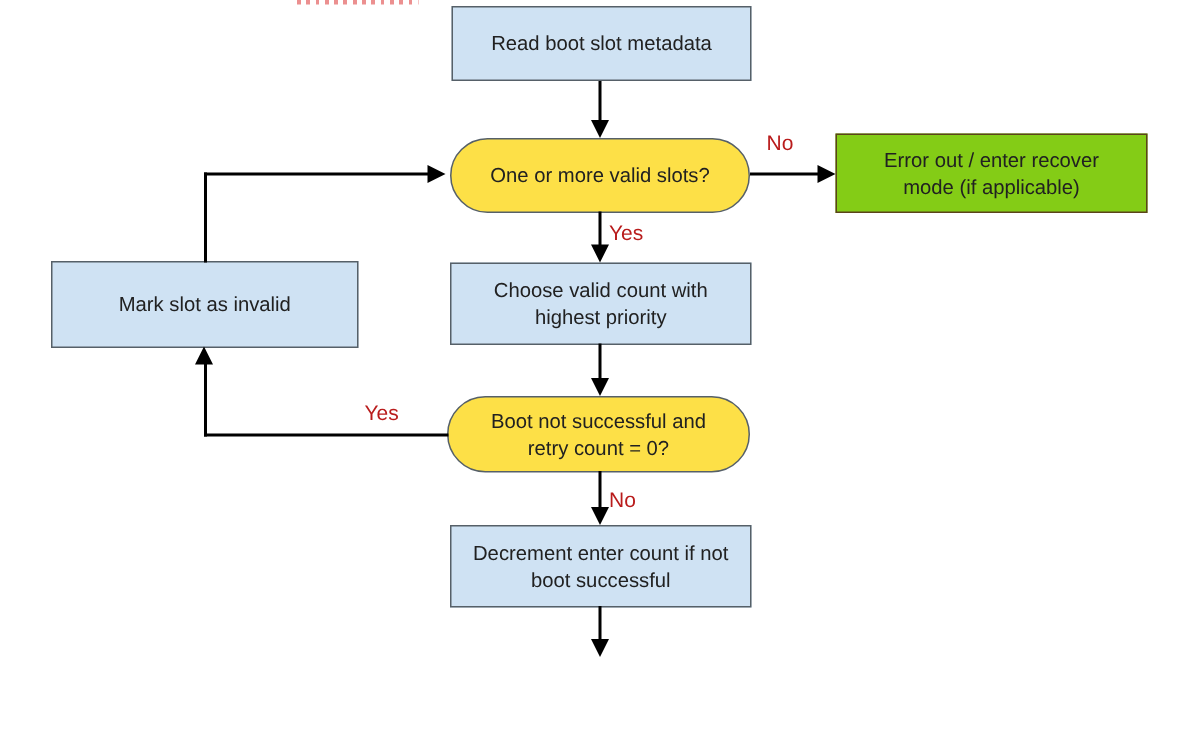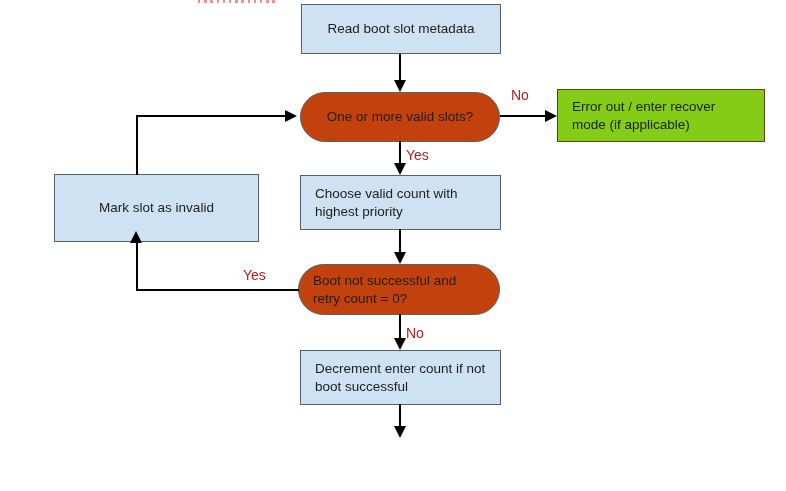--- a/index.html
+++ b/index.html
@@ -12,32 +12,32 @@
     height: 491px;
     background: #ffffff;
     overflow: hidden;
   }
 
   .node {
     position: absolute;
     display: flex;
     align-items: center;
     justify-content: center;
-    text-align: left;
+    text-align: center;
     font-size: 13.5px;
     line-height: 1.3;
     color: #212121;
     padding: 4px 14px;
   }
   .process {
     background: #cfe2f3;
     border: 1.5px solid #566068;
   }
   .decision {
-    background: #c2410c;
+    background: #fde047;
     border: 1.5px solid #566068;
     border-radius: 26px;
   }
   .error {
     background: #84cc16;
     border: 1.5px solid #5b431a;
   }
 
   .line {
     position: absolute;
@@ -79,21 +79,21 @@
       #e87c7c 0px, #e87c7c 2.5px,
       transparent 2.5px, transparent 6.2px);
     opacity: 0.85;
   }
 
   
   .n-read      { left: 301px; top: 4px;   width: 200px; height: 50px; }
   .n-valid     { left: 300px; top: 92px;  width: 200px; height: 50px; }
   .n-error     { left: 557px; top: 89px;  width: 208px; height: 53px; }
   .n-choose    { left: 300px; top: 175px; width: 201px; height: 55px; }
-  .n-mark      { left: 34px;  top: 174px; width: 205px; height: 68px; margin-left: 20px; }
+  .n-mark      { left: 34px;  top: 174px; width: 205px; height: 58px; }
   .n-bootcheck { left: 298px; top: 264px; width: 202px; height: 51px; }
   .n-decrement { left: 300px; top: 350px; width: 201px; height: 55px; }
   .n-load      { left: 300px; top: 438px; width: 201px; height: 52px; }
 </style>
 </head>
 <body>
 
 <div class="canvas">
 
   <div class="red-marks"></div>

